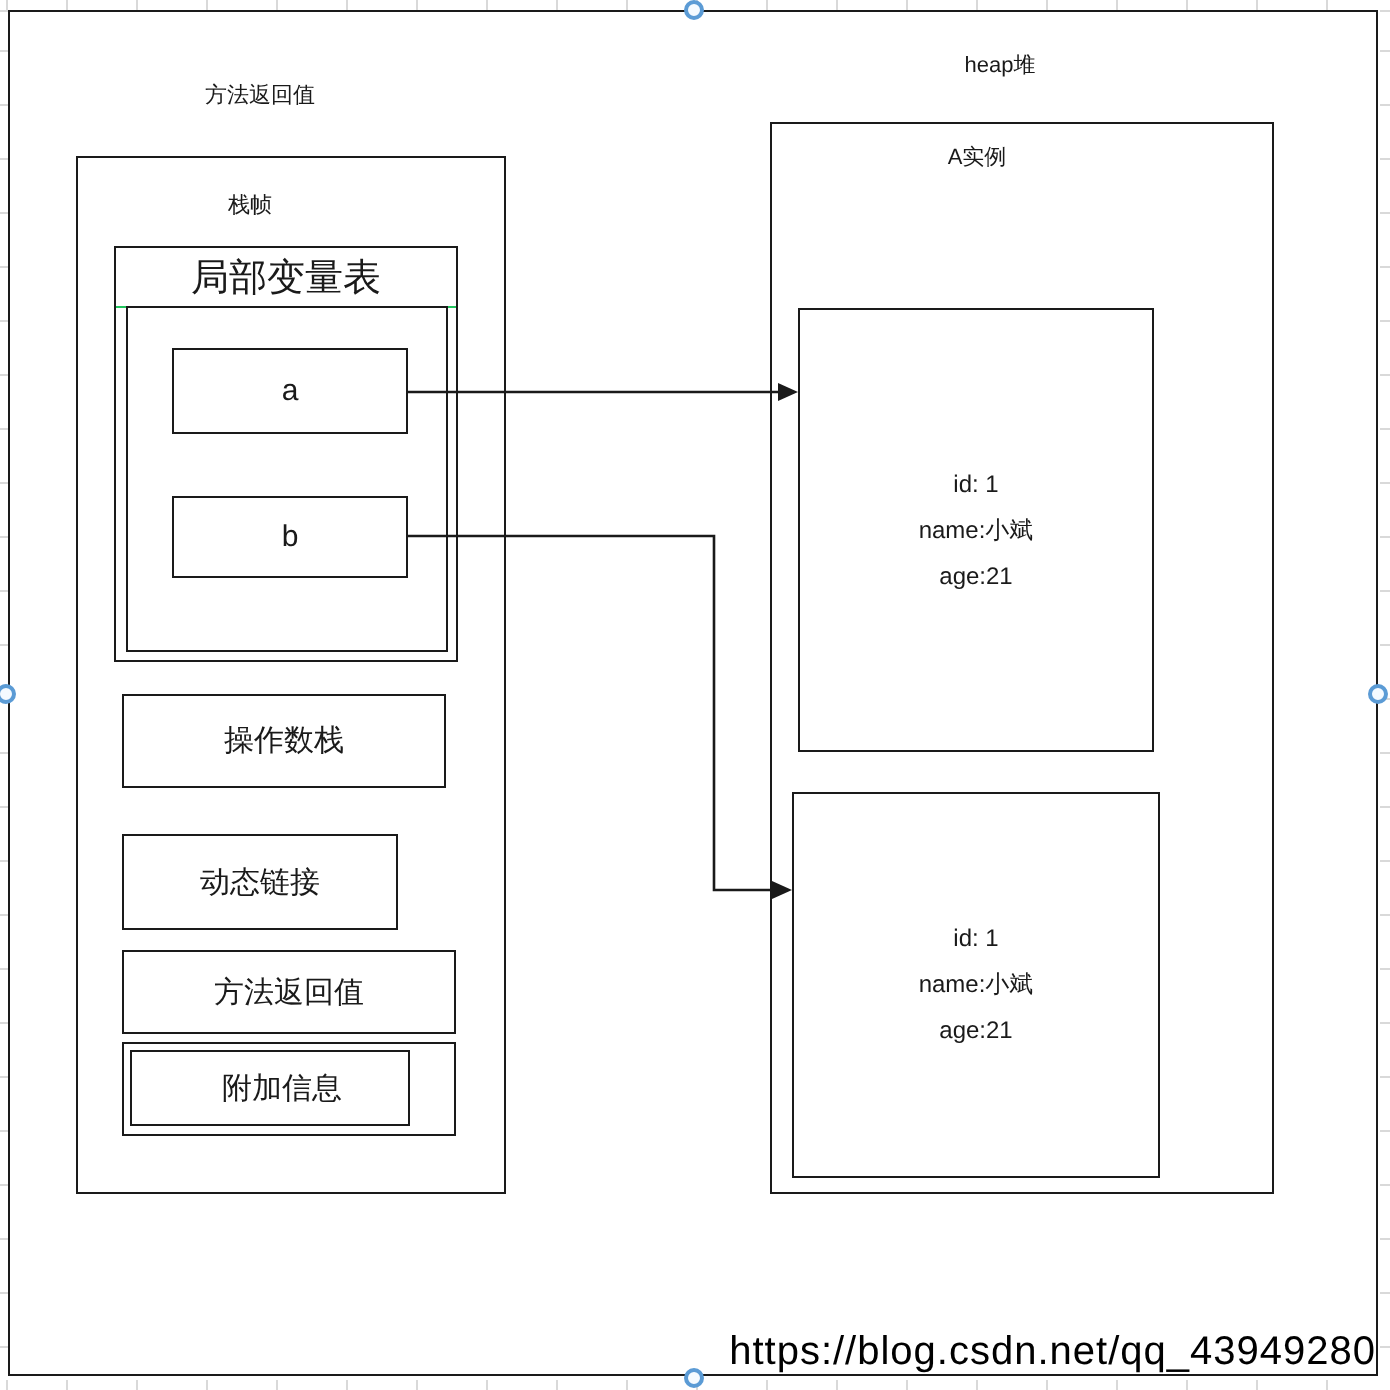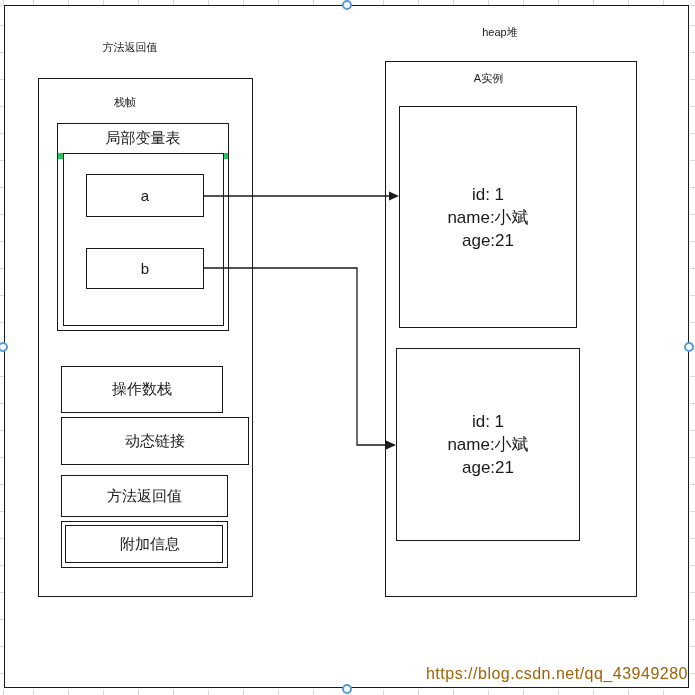--- a/index.html
+++ b/index.html
@@ -20,23 +20,23 @@
   
   .canvas-border{left:4px;top:5px;width:685px;height:683px;border:1px solid #1a1a1a;background:#ffffff;}
   
   .handle{width:10px;height:10px;border-radius:50%;background:#f4faff;border:2px solid #5b9bd5;}
   
   .box{border:1px solid #1a1a1a;background:#ffffff;}
   .center{display:flex;align-items:center;justify-content:center;text-align:center;}
   .lbl{font-size:11px;}
   .small-lbl{font-size:15px;}
   .inst{display:flex;flex-direction:column;align-items:center;justify-content:center;
-        font-size:17px;line-height:23px;text-align:center;}
-  .title-row{height:29px;border-bottom:6px solid #22c55e;display:flex;align-items:center;justify-content:center;font-size:15px;}
-  .watermark{right:7px;top:665px;font-size:16px;color:#a16207;letter-spacing:0.5px;}
+        font-size:12px;line-height:23px;text-align:center;margin-top:48px;}
+  .title-row{height:29px;border-bottom:1px solid #22c55e;display:flex;align-items:center;justify-content:center;font-size:19px;}
+  .watermark{right:7px;top:665px;font-size:20px;color:#000000;letter-spacing:0.5px;}
   svg.arrows{left:0;top:0;pointer-events:none;}
 </style>
 </head>
 <body>
 
 <div class="abs grid-h" style="top:0;"></div>
 <div class="abs grid-h" style="top:690px;"></div>
 <div class="abs grid-v" style="left:0;"></div>
 <div class="abs grid-v" style="left:690px;"></div>
 
@@ -48,25 +48,25 @@
 <div class="abs lbl center" style="left:38px;top:92px;width:174px;height:20px;font-family:Liberation Serif, serif;">栈帧</div>
 
 <div class="abs box" style="left:57px;top:123px;width:172px;height:208px;">
   <div class="title-row">局部变量表</div>
 </div>
 <div class="abs box" style="left:63px;top:153px;width:161px;height:173px;"></div>
 
 <div class="abs box center small-lbl" style="left:86px;top:174px;width:118px;height:43px;">a</div>
 <div class="abs box center small-lbl" style="left:86px;top:248px;width:118px;height:41px;">b</div>
 
-<div class="abs box center small-lbl" style="left:61px;top:366px;width:162px;height:47px;">操作数栈</div>
-<div class="abs box center small-lbl" style="left:61px;top:417px;width:188px;height:48px;">动态链接</div>
+<div class="abs box center small-lbl" style="left:61px;top:347px;width:162px;height:47px;">操作数栈</div>
+<div class="abs box center small-lbl" style="left:61px;top:417px;width:138px;height:48px;">动态链接</div>
 <div class="abs box center small-lbl" style="left:61px;top:475px;width:167px;height:42px;">方法返回值</div>
 <div class="abs box" style="left:61px;top:521px;width:167px;height:47px;"></div>
-<div class="abs box center small-lbl" style="left:65px;top:525px;width:158px;height:38px;padding-left:12px;">附加信息</div>
+<div class="abs box center small-lbl" style="left:65px;top:525px;width:140px;height:38px;padding-left:12px;">附加信息</div>
 
 <div class="abs lbl center" style="left:410px;top:22px;width:180px;height:20px;">heap堆</div>
 
 <div class="abs box" style="left:385px;top:61px;width:252px;height:536px;"></div>
 <div class="abs lbl center" style="left:385px;top:68px;width:207px;height:20px;">A实例</div>
 
 <div class="abs box inst" style="left:399px;top:106px;width:178px;height:222px;">
   <div>id: 1</div>
   <div>name:小斌</div>
   <div>age:21</div>

